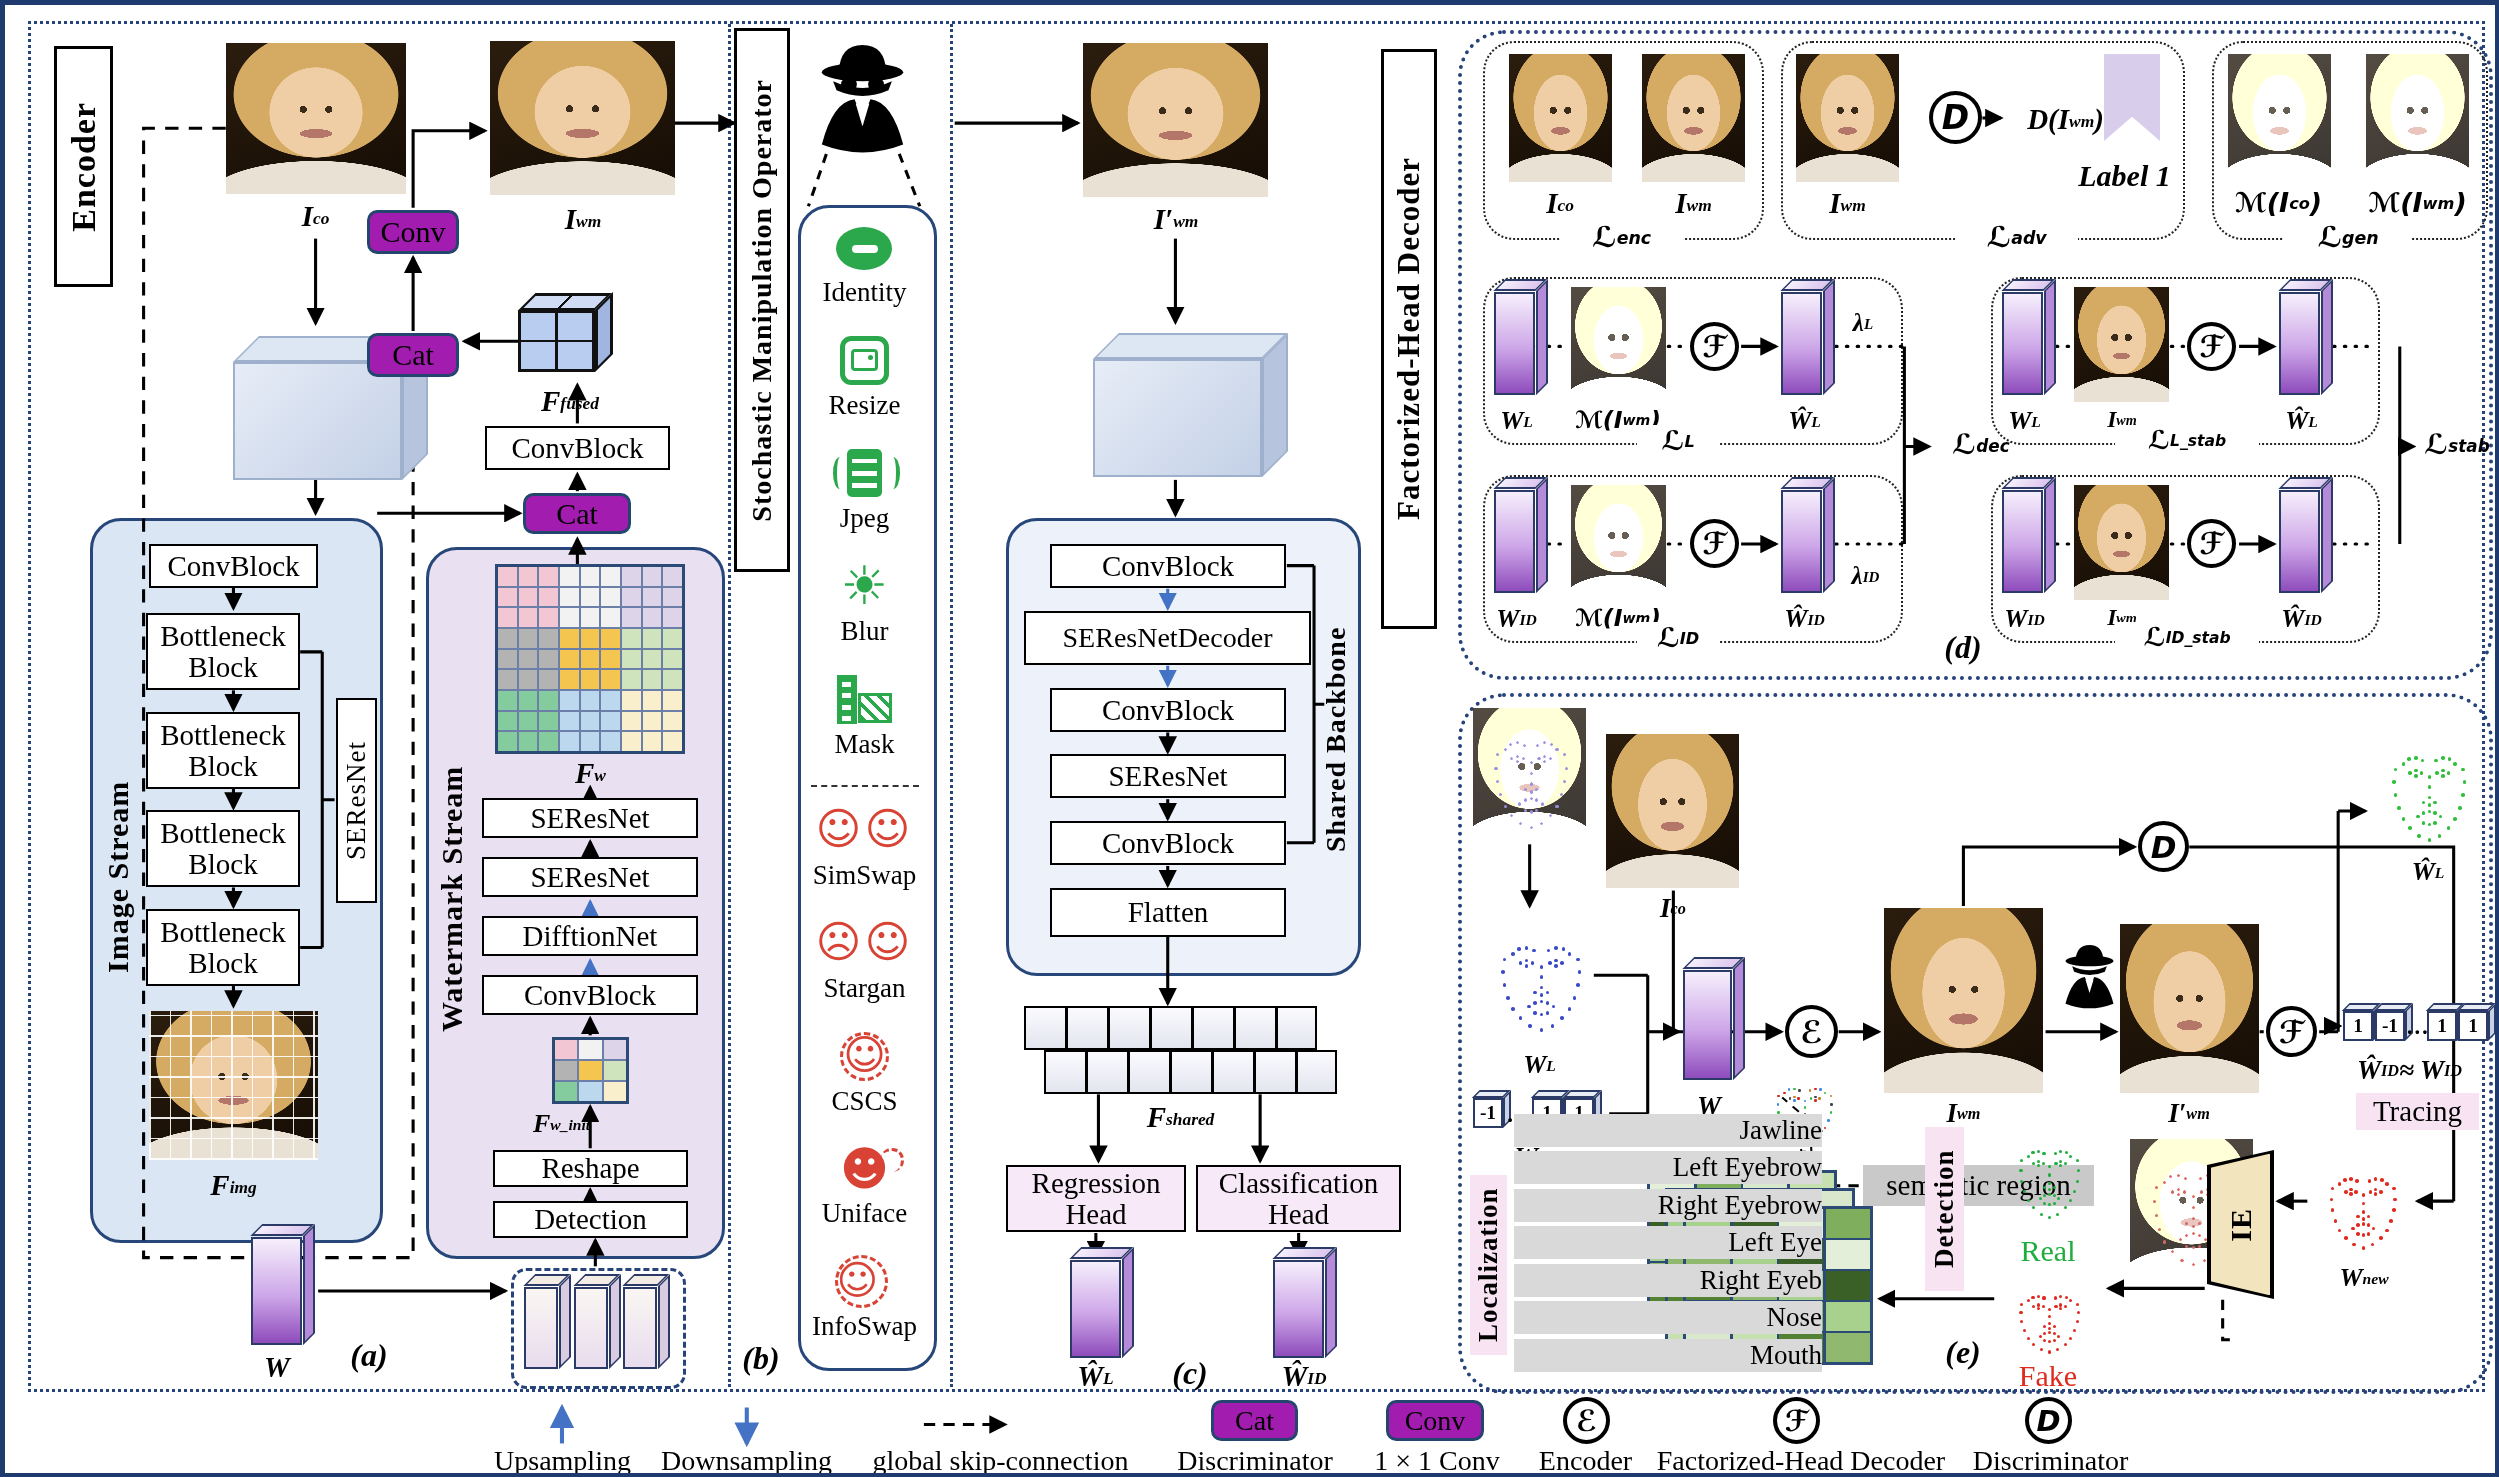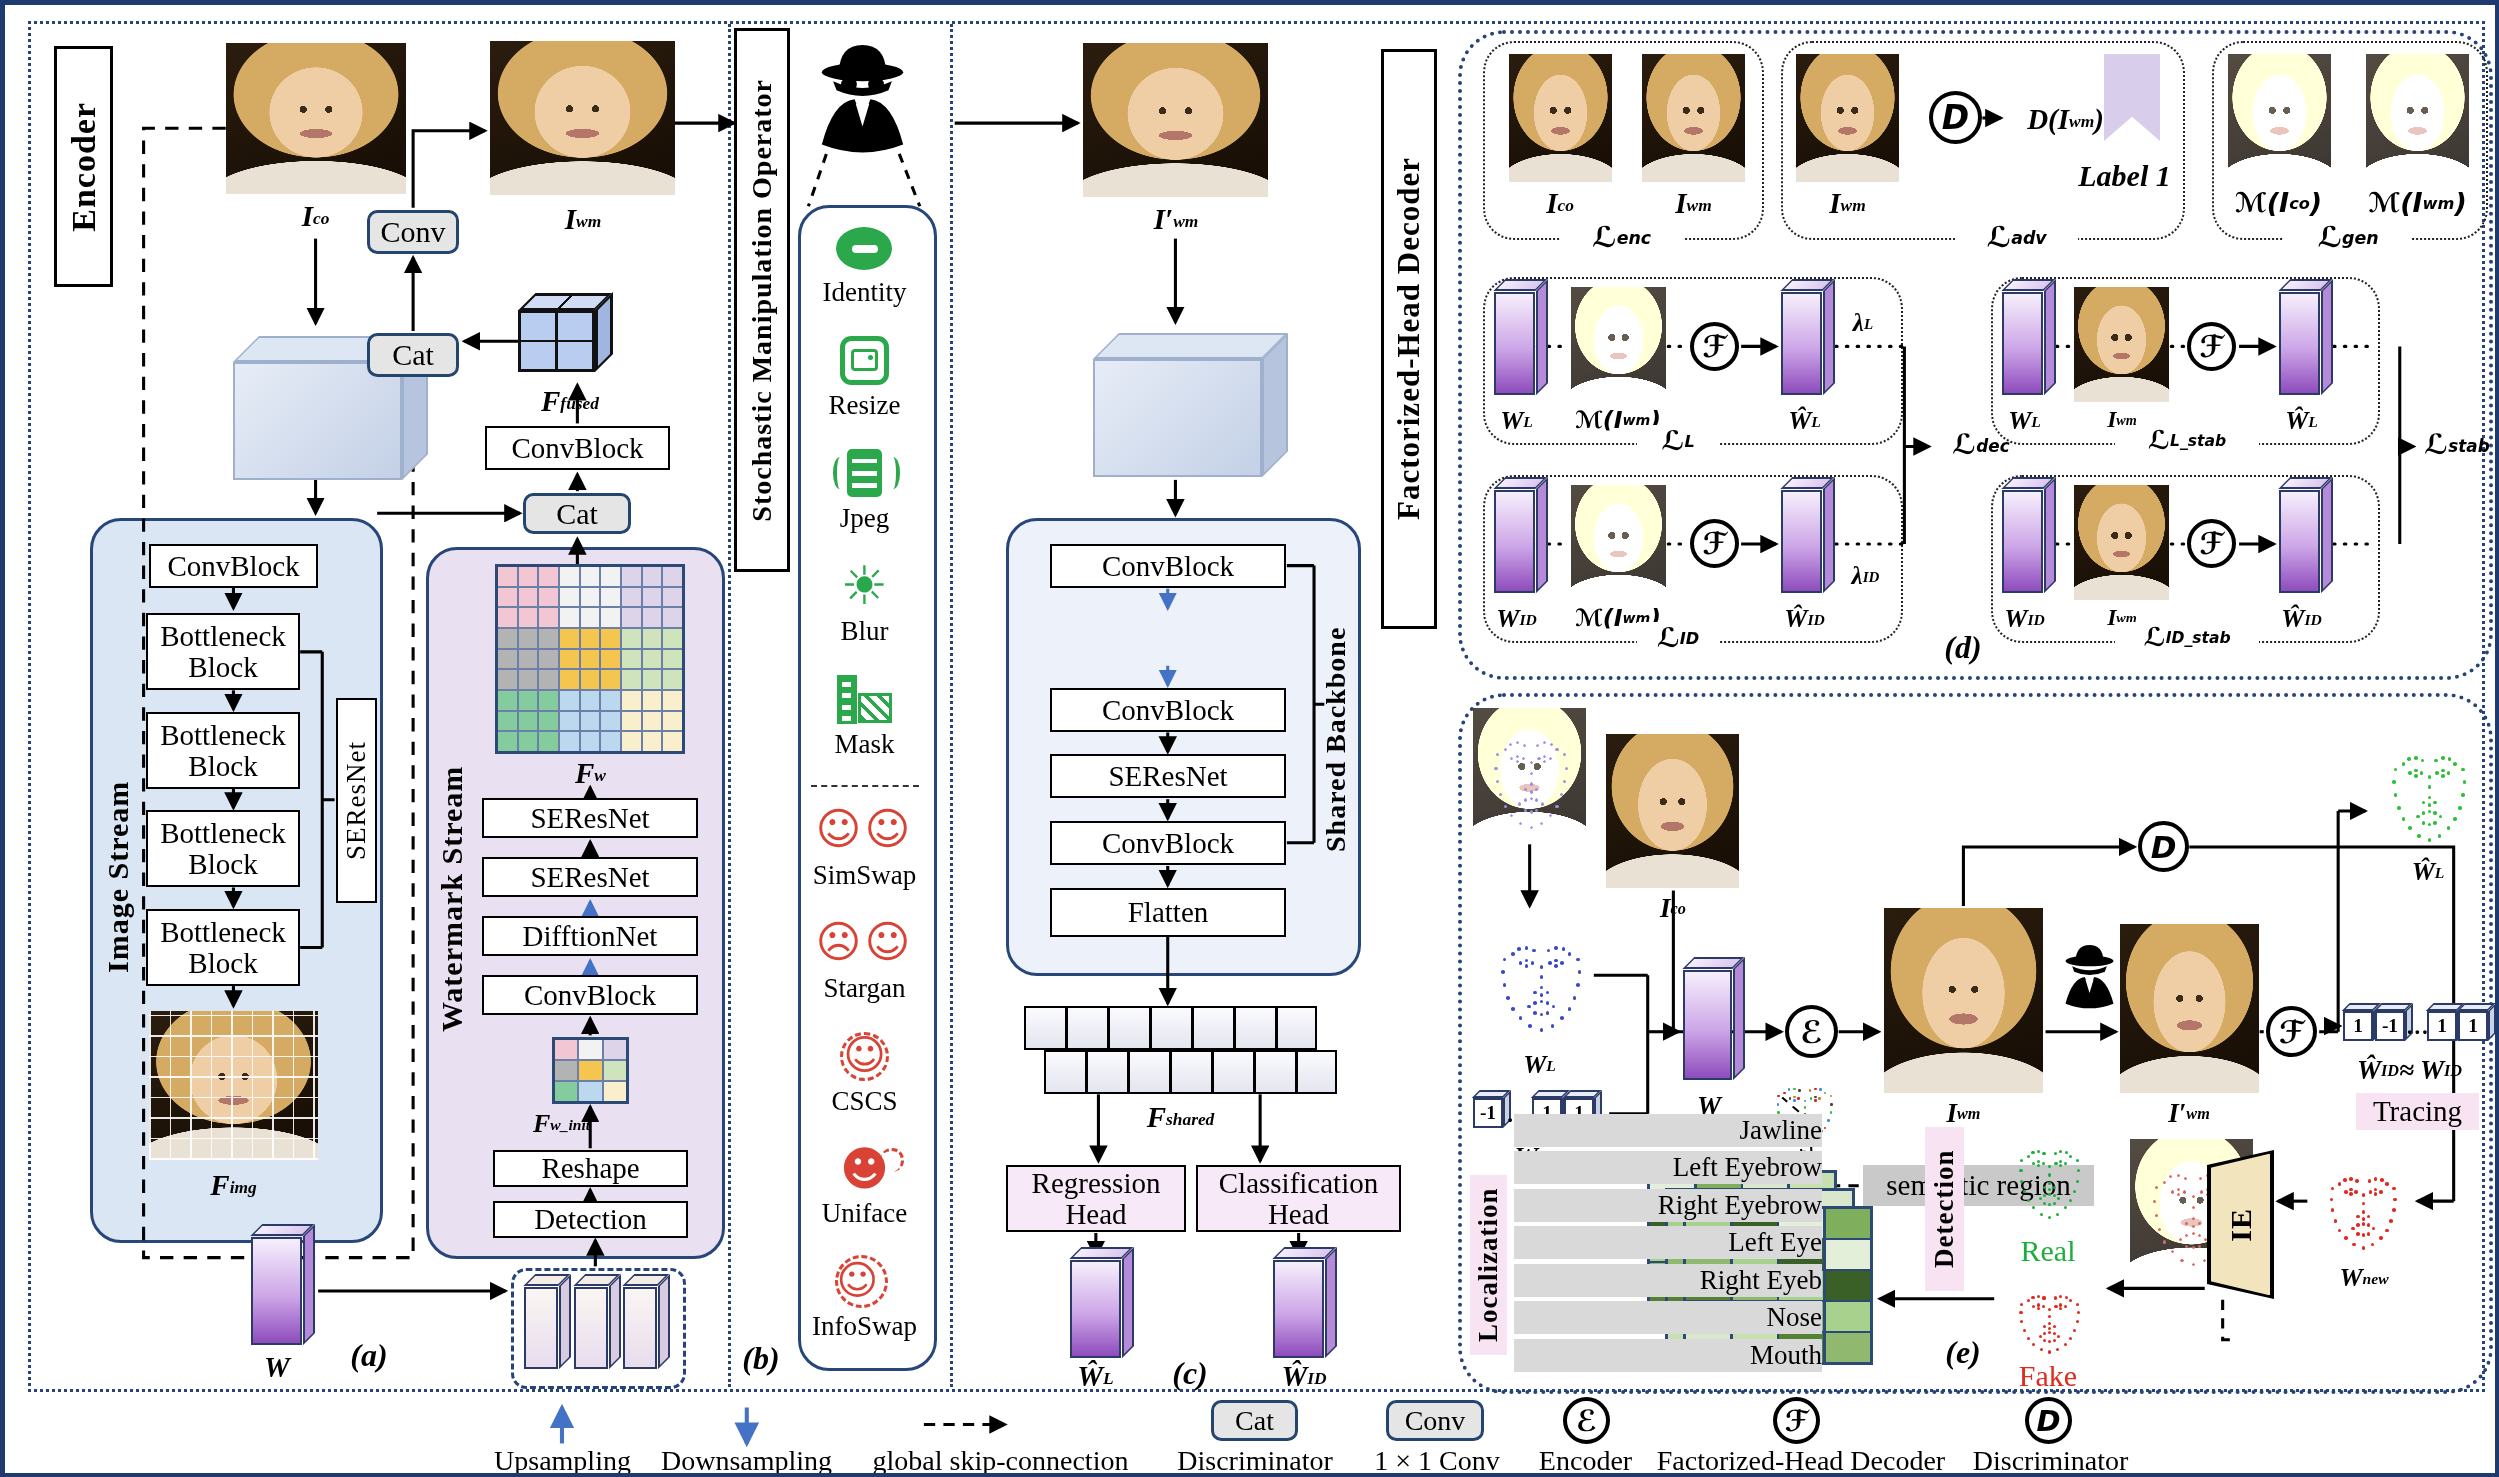--- a/index.html
+++ b/index.html
@@ -8,21 +8,21 @@
          border:5.1px solid #1e3a6e;box-sizing:border-box}
   .bg{position:absolute;z-index:1}
   #wires{position:absolute;left:0;top:0;z-index:2}
   .fg{position:absolute;z-index:3}
   .dotrect{border:3.6px dotted #26437a}
   .rounddot{border:4.1px dotted #26437a;border-radius:46px}
   .gdot{border:2.6px dotted #222;border-radius:31px}
   .panelbox{border:3.6px solid #27477b;border-radius:31px}
   .box{border:2.6px solid #000;background:#fff;display:flex;align-items:center;justify-content:center;
        text-align:center;font-size:29px;line-height:1.05;box-sizing:border-box}
-  .rbox{border:3.1px solid #24466e;border-radius:10.3px;background:#e5e5e5;display:flex;align-items:center;
+  .rbox{border:3.1px solid #24466e;border-radius:10.3px;background:#a21caf;display:flex;align-items:center;
         justify-content:center;font-size:30px;box-sizing:border-box}
   .tagbox{border:3.1px solid #000;background:#fff;display:flex;align-items:center;justify-content:center;box-sizing:border-box}
   .vtext{writing-mode:vertical-rl;transform:rotate(180deg);font-weight:bold;font-size:31px;letter-spacing:1px;
          display:flex;align-items:center;justify-content:center;text-align:center}
   .math{font-style:italic;font-weight:bold;font-size:29px;text-align:center;display:flex;align-items:flex-start;justify-content:center;white-space:nowrap}
   .math sub{font-size:.6em;font-weight:bold;transform:translateY(.45em)}
   .script{font-family:"DejaVu Sans","Liberation Sans",sans-serif}
   .plabel{font-style:italic;font-weight:bold;font-size:32px;text-align:center}
   .opc{position:absolute;border-radius:50%;border:4.1px solid #000;background:#fff;display:flex;align-items:center;
        justify-content:center;font-style:italic;font-weight:bold;box-sizing:border-box;
@@ -431,20 +431,21 @@
     <div class="oplabel" style="top:54px">InfoSwap</div>
   </div>
 
   <div class="face fg" style="left:1078px;top:38px;width:185px;height:154px"></div>
   <div class="fg math" style="left:1122px;top:198px;width:98px">
       <span>I′</span>
       <sub>wm</sub>
     </div>
   <div class="cube fg" style="left:1088px;top:354px;width:169px;height:118px"></div>
   <div class="fg box" style="left:1045px;top:539px;width:236px;height:44px">ConvBlock</div>
+  <div class="fg box" style="left:1019px;top:606px;width:287px;height:54px;font-size:28px">SEResNetDecoder</div>
   <div class="fg box" style="left:1045px;top:683px;width:236px;height:44px">ConvBlock</div>
   <div class="fg box" style="left:1045px;top:749px;width:236px;height:44px">SEResNet</div>
   <div class="fg box" style="left:1045px;top:816px;width:236px;height:44px">ConvBlock</div>
   <div class="fg box" style="left:1045px;top:883px;width:236px;height:49px">Flatten</div>
   <div class="fg vtext" style="left:1314px;top:580px;width:33px;height:308px;font-size:28px">Shared Backbone</div>
   <div class="seg fg" style="left:1019px;top:1001px;width:293px;height:44px"></div>
   <div class="seg fg" style="left:1039px;top:1045px;width:293px;height:44px"></div>
   <div class="fg math" style="left:1114px;top:1096px;width:123px">
       <span>F</span>
       <sub>shared</sub>

